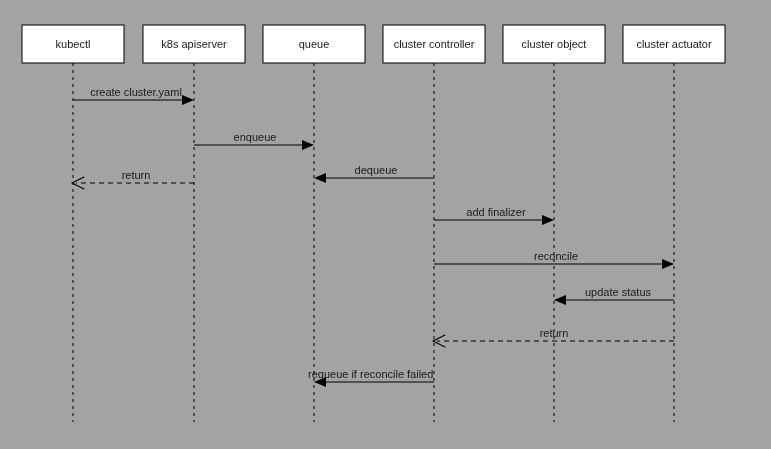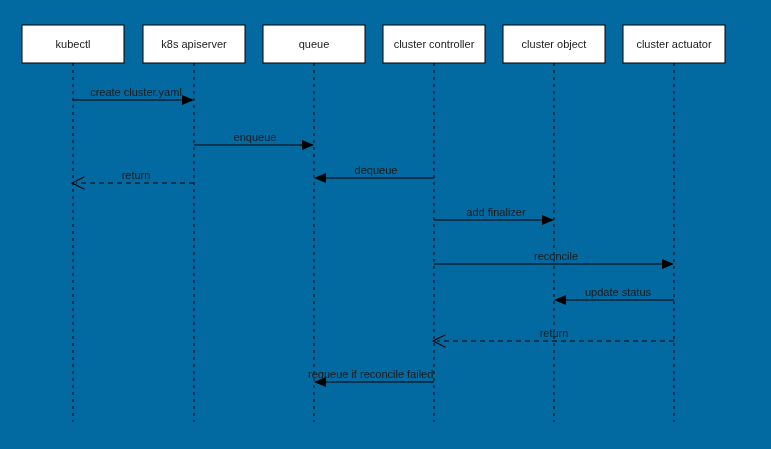--- a/index.html
+++ b/index.html
@@ -7,21 +7,21 @@
     padding: 0;
     background: #ffffff;
   }
   body {
     font-family: "Liberation Sans", sans-serif;
   }
   #diagram-root {
     position: relative;
     width: 771px;
     height: 449px;
-    background: #0369a1;
+    background: #a3a3a3;
     overflow: hidden;
   }
   #diagram-svg {
     position: absolute;
     left: 0;
     top: 0;
     width: 771px;
     height: 449px;
   }
   .participant-box {

